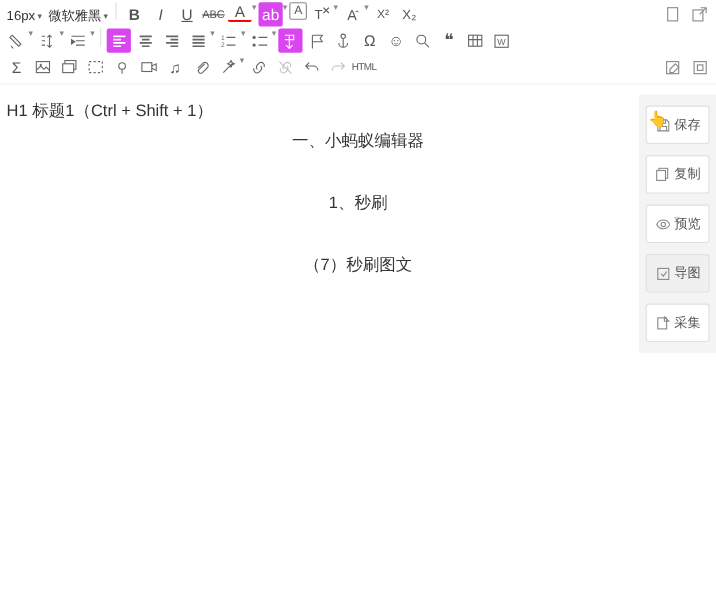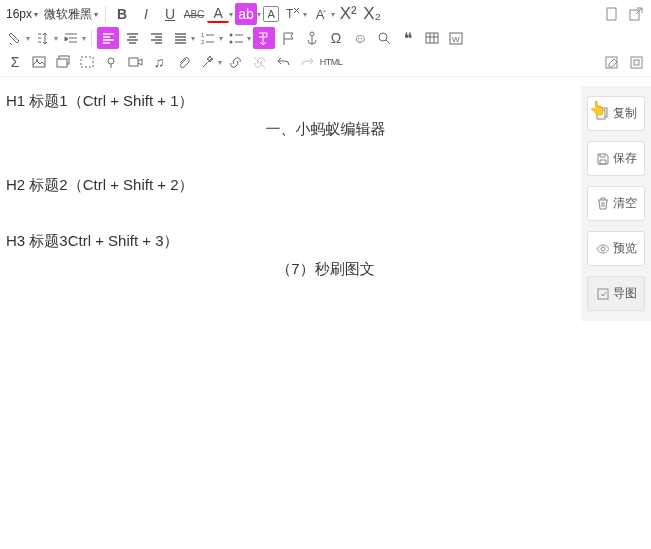--- a/index.html
+++ b/index.html
@@ -1,18 +1,18 @@
 <!DOCTYPE html>
 <html><head>
 <meta charset="utf-8">
 <style>
 * { box-sizing: border-box; margin: 0; padding: 0; }
 body { font-family: "Microsoft YaHei", sans-serif; font-size: 13px; background: #fff; color: #333; width: 651px; height: 549px; overflow: hidden; position: relative; }
 .toolbar { background: #fff; padding: 2px 4px; border-bottom: 1px solid #eee; }
-.toolbar-row { display: flex; align-items: center; flex-wrap: wrap; gap: 2px; min-height: 24px; }
+.toolbar-row { display: flex; flex-wrap: wrap; gap: 2px; min-height: 24px; }
 .tb-select { font-size: 12px; border: none; background: transparent; padding: 1px 2px; cursor: pointer; display: inline-flex; align-items: center; gap: 2px; }
 .tb-select .caret { font-size: 8px; color: #666; }
 .tb-btn { width: 22px; height: 22px; display: inline-flex; align-items: center; justify-content: center; cursor: pointer; color: #555; font-size: 14px; border-radius: 2px; }
 .tb-btn.active { background: #d946ef; color: #fff; }
 .sep { width: 1px; height: 16px; background: #ddd; margin: 0 3px; }
 .dd-caret { font-size: 8px; color: #888; margin-left: -2px; }
 .editor { padding: 8px 6px; font-size: 15px; line-height: 1.6; height: 440px; overflow: auto; }
 .editor p { margin: 4px 0; }
 .editor .center { text-align: center; }
 .sidebar { position: absolute; right: 0; top: 86px; width: 70px; display: flex; flex-direction: column; gap: 10px; padding: 10px 6px; background: #f4f4f4; }
@@ -52,22 +52,22 @@
           <line x1="10" y1="2" x2="15" y2="7" stroke="#555"></line>
           <line x1="15" y1="2" x2="10" y2="7" stroke="#555"></line>
         </svg>
       </span>
     <span class="dd-caret">▾</span>
     <span class="tb-btn">
         <span style="font-size:13px">A</span>
         <span style="font-size:9px">̂</span>
       </span>
     <span class="dd-caret">▾</span>
-    <span class="tb-btn" style="font-size:17px">X²</span>
-    <span class="tb-btn" style="font-size:17px">X₂</span>
+    <span class="tb-btn" style="font-size:11px">X²</span>
+    <span class="tb-btn" style="font-size:12px">X₂</span>
     <span style="flex:1"></span>
     <span class="tb-btn">
         <svg width="14" height="14">
           <rect x="2" y="1" width="9" height="12" fill="none" stroke="#888"></rect>
         </svg>
       </span>
     <span class="tb-btn">
         <svg width="14" height="14">
           <rect x="1" y="3" width="9" height="10" fill="none" stroke="#888"></rect>
           <path d="M8 1h5v5M13 1L7 7" fill="none" stroke="#888"></path>
@@ -249,64 +249,64 @@
           <rect x="5" y="5" width="5" height="5" fill="none" stroke="#888"></rect>
         </svg>
       </span>
   </div>
 </div>
 
 <div class="editor">
   <p>H1 标题1（Ctrl + Shift + 1）</p>
   <p class="center">一、小蚂蚁编辑器</p>
   <br>
-  <p>H2 标题2（Ctrl + Shift + 2）</p>
+  <p class="center">1、秒刷</p>
   <br>
-  <p>H3 标题3Ctrl + Shift + 3）</p>
   <p class="center">（7）秒刷图文</p>
 </div>
 
 <div class="sidebar">
   <div class="side-btn">
     <span class="side-icon">
         <svg width="13" height="13">
+          <path d="M2 2h8l2 2v8H2z M4 2v3h5V2 M4 8h6v4H4z" fill="none" stroke="#888"></path>
+        </svg>
+      </span>
+    <span>保存</span>
+  </div>
+  <div class="side-btn">
+    <span class="side-icon">
+        <svg width="13" height="13">
           <rect x="3" y="1" width="8" height="9" fill="none" stroke="#888"></rect>
           <rect x="1" y="3" width="8" height="9" fill="#fff" stroke="#888"></rect>
         </svg>
       </span>
     <span>复制</span>
   </div>
   <div class="side-btn">
     <span class="side-icon">
         <svg width="13" height="13">
-          <path d="M2 2h8l2 2v8H2z M4 2v3h5V2 M4 8h6v4H4z" fill="none" stroke="#888"></path>
-        </svg>
-      </span>
-    <span>保存</span>
-  </div>
-  <div class="side-btn">
-    <span class="side-icon">
-        <svg width="13" height="13">
-          <path d="M2 3h10M5 3V1h4v2M3 3l1 9h6l1-9M6 5v5M8 5v5" fill="none" stroke="#888"></path>
-        </svg>
-      </span>
-    <span>清空</span>
-  </div>
-  <div class="side-btn">
-    <span class="side-icon">
-        <svg width="13" height="13">
           <path d="M1 7s2-4 6-4 6 4 6 4-2 4-6 4-6-4-6-4z" fill="none" stroke="#888"></path>
           <circle cx="7" cy="7" r="2" fill="none" stroke="#888"></circle>
         </svg>
       </span>
     <span>预览</span>
   </div>
   <div class="side-btn hover">
     <span class="side-icon">
         <svg width="13" height="13">
           <rect x="2" y="2" width="10" height="10" fill="none" stroke="#888"></rect>
           <path d="M5 7l2 2 3-4" fill="none" stroke="#888"></path>
         </svg>
       </span>
     <span>导图</span>
     <span class="cursor-hand" style="left:8px;top:14px">👆</span>
   </div>
+  <div class="side-btn">
+    <span class="side-icon">
+        <svg width="13" height="13">
+          <rect x="2" y="2" width="8" height="10" fill="none" stroke="#888"></rect>
+          <path d="M8 1l4 4-4 0z" fill="none" stroke="#888"></path>
+        </svg>
+      </span>
+    <span>采集</span>
+  </div>
 </div>
 
 </body></html>

